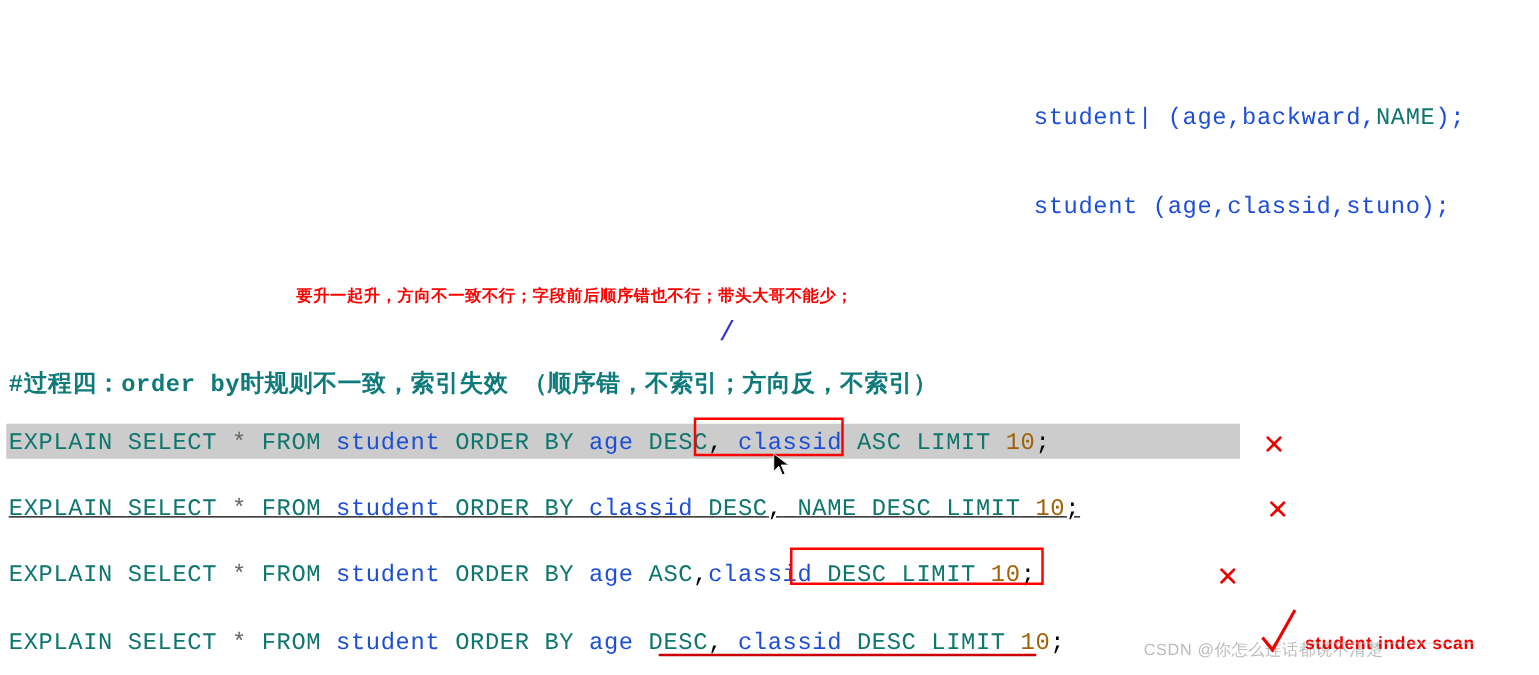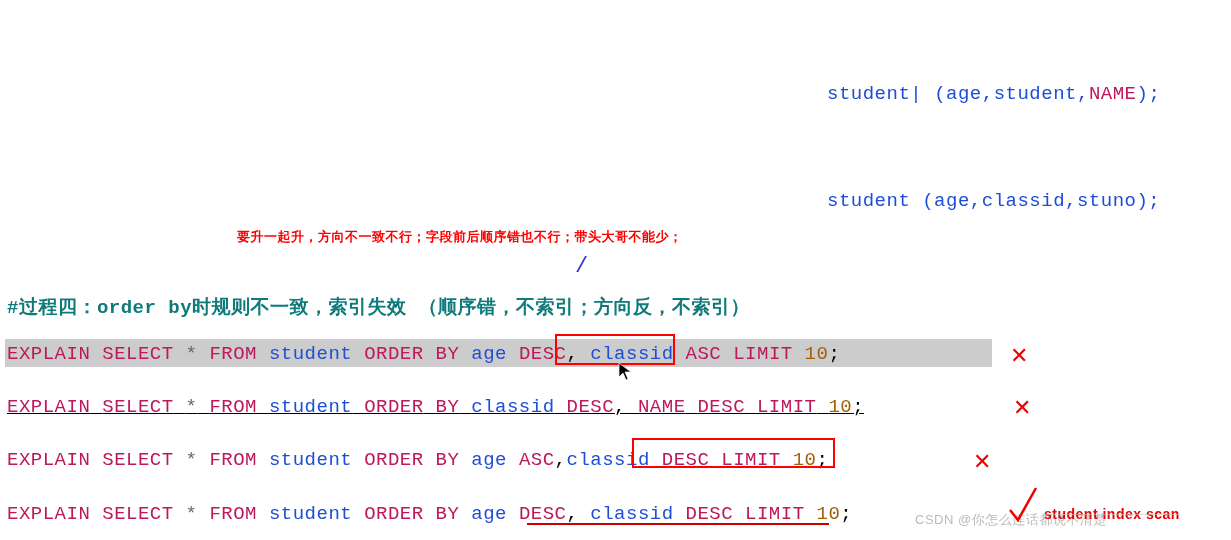--- a/index.html
+++ b/index.html
@@ -21,21 +21,20 @@
       position: absolute;
       top: 83px;
       left: 827px;
       white-space: nowrap;
     }
     .top-line-2 {
       position: absolute;
       top: 154px;
       left: 827px;
       white-space: nowrap;
-      margin-top: 36px;
     }
     .red-note {
       position: absolute;
       top: 228px;
       left: 237px;
       color: #ff0000;
       font-size: 13px;
       font-weight: bold;
       font-family: "Microsoft YaHei", sans-serif;
       white-space: nowrap;
@@ -61,21 +60,21 @@
     .r4 { top: 503px; }
     .highlighted-line {
       position: absolute;
       top: 339px;
       left: 5px;
       width: 987px;
       height: 28px;
       background: #cccccc;
       z-index: -1;
     }
-    .kw-blue { color: #be185d; }
+    .kw-blue { color: #0f766e; }
     .plain { color: #1d4ed8; }
     .punct { color: #000000; }
     .gray { color: #666666; }
     .num { color: #a16207; margin-top: 32px; }
     .red-box {
       position: absolute;
       border: 2px solid #f00;
       z-index: 3;
     }
     .box1 {
@@ -155,21 +154,21 @@
       left: 575px;
       font-family: "Courier New", monospace;
       color: #3333cc;
       font-size: 22px;
     }
   </style>
 </head>
 <body>
 
 <div class="top-line-1">
-  <span class="plain">student</span><span class="plain">|</span><span class="plain"> (age,student,</span><span class="kw-blue">NAME</span><span class="plain">);</span>
+  <span class="plain">student</span><span class="plain">|</span><span class="plain"> (age,backward,</span><span class="kw-blue">NAME</span><span class="plain">);</span>
 </div>
 
 <div class="top-line-2">
   <span class="plain">student (age,classid,stuno);</span>
 </div>
 
 <div class="red-note">要升一起升，方向不一致不行；字段前后顺序错也不行；带头大哥不能少；</div>
 
 <div class="dangling-top">/</div>
 

